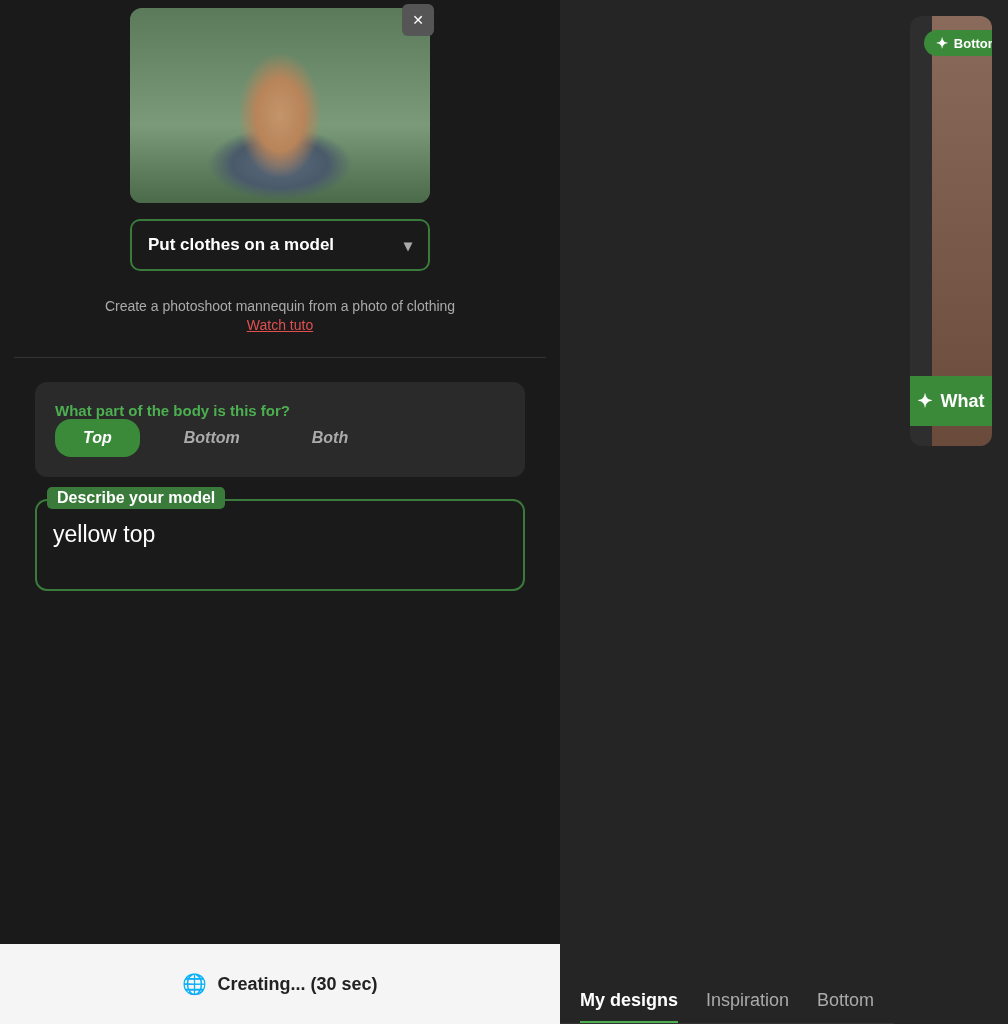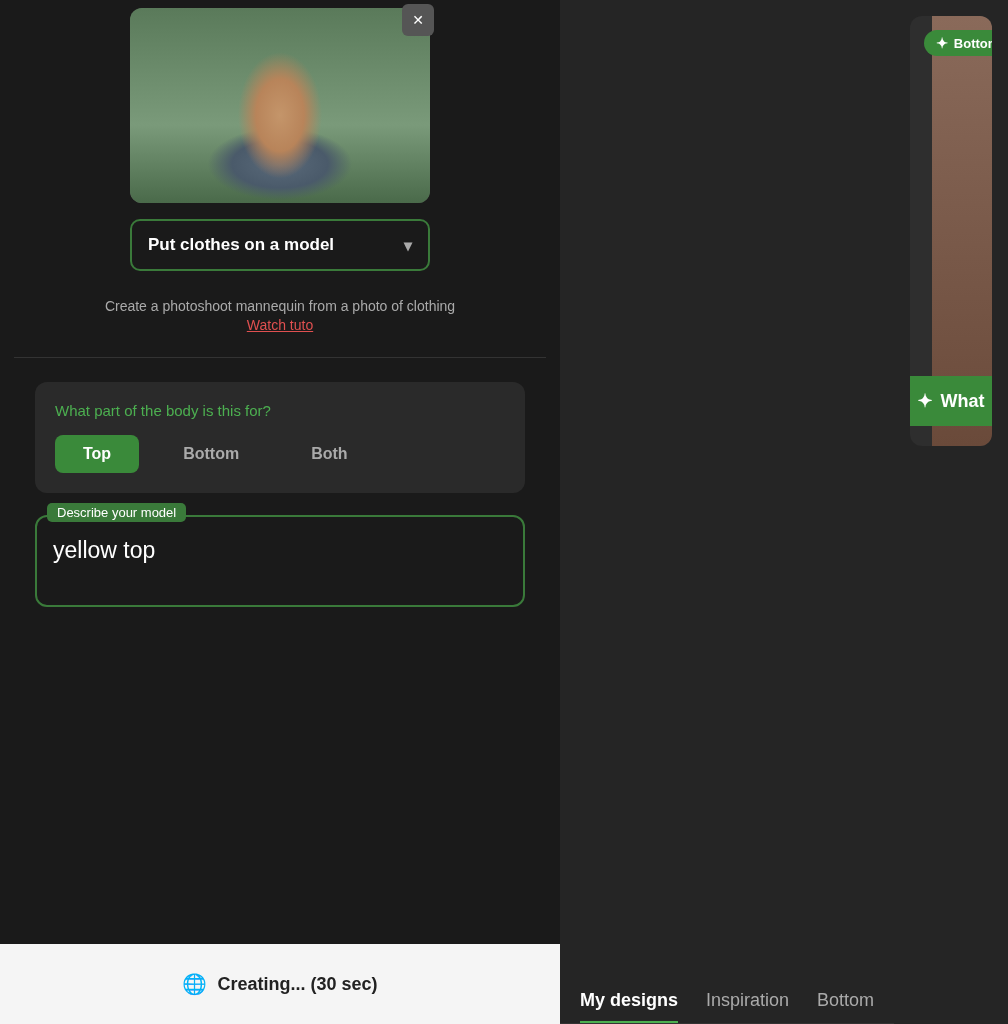--- a/index.html
+++ b/index.html
@@ -123,37 +123,37 @@
       width: 100%;
       max-width: 490px;
       background: #2a2a2a;
       border-radius: 12px;
       padding: 20px 20px 20px 20px;
     }
 
     .body-part-question {
       color: #4caf50;
       font-size: 15px;
-      font-weight: 400;
-      margin-bottom: 16px;
+      font-weight: 700;
     }
 
     .body-part-options {
       display: flex;
       gap: 16px;
       align-items: center;
     }
 
     .body-part-btn {
       padding: 10px 28px;
-      border-radius: 8px;
+      border-radius: 16px;
       font-size: 16px;
       font-weight: 600;
       cursor: pointer;
       border: none;
+      font-style: italic;
     }
 
     .body-part-btn.active {
       background: #3a8a3a;
       color: #fff;
     }
 
     .body-part-btn.inactive {
       background: transparent;
       color: #aaa;
@@ -166,22 +166,22 @@
       margin-top: 22px;
       position: relative;
     }
 
     .describe-label {
       position: absolute;
       top: -12px;
       left: 12px;
       background: #3a7a3a;
       color: #fff;
-      font-size: 13px;
-      font-weight: 400;
+      font-size: 16px;
+      font-weight: 700;
       padding: 2px 10px;
       border-radius: 5px;
       z-index: 5;
     }
 
     .describe-textarea {
       width: 100%;
       min-height: 80px;
       background: #1a1a1a;
       border: 2px solid #3a7a3a;

